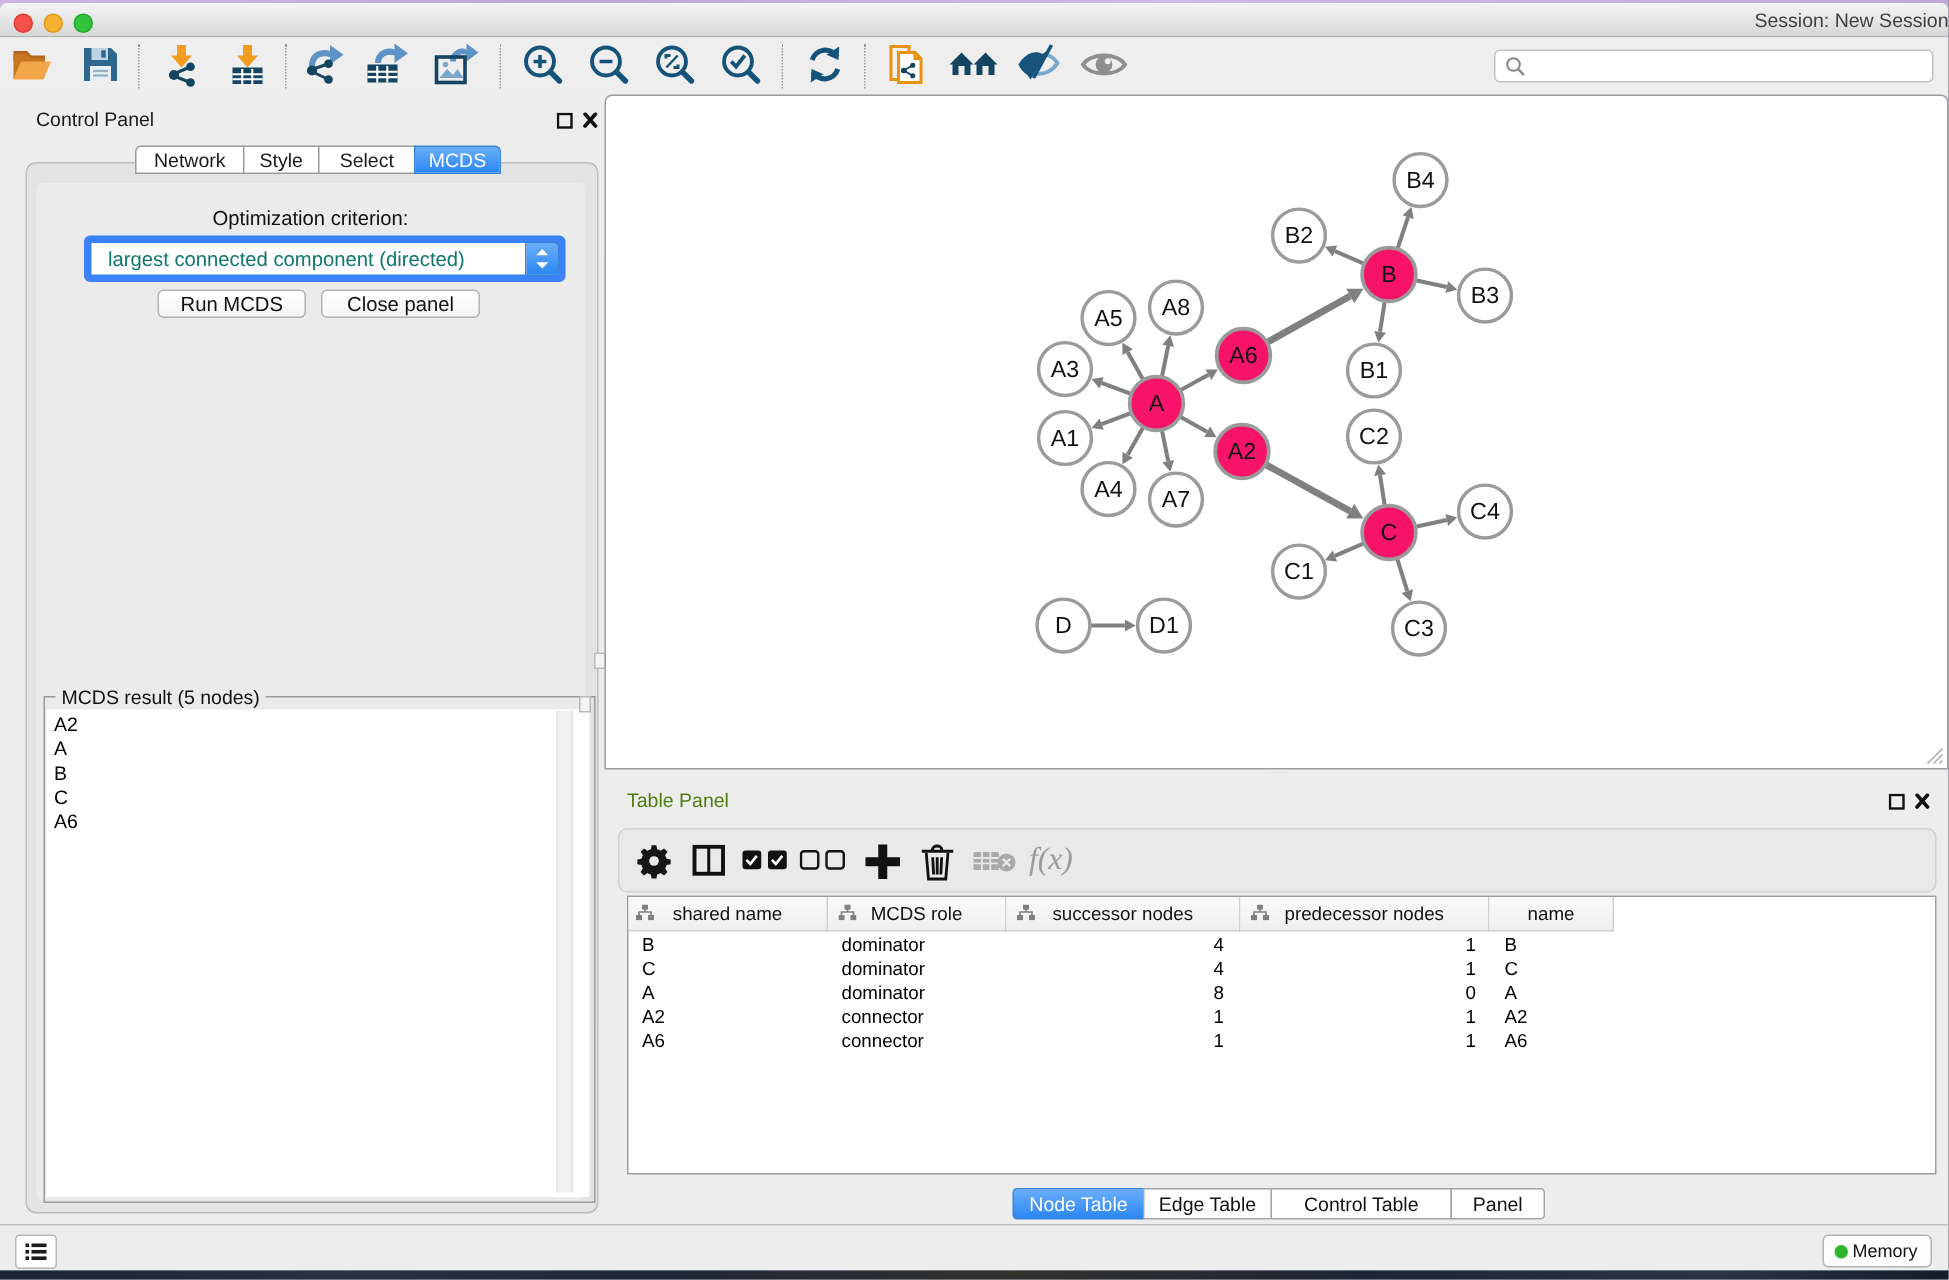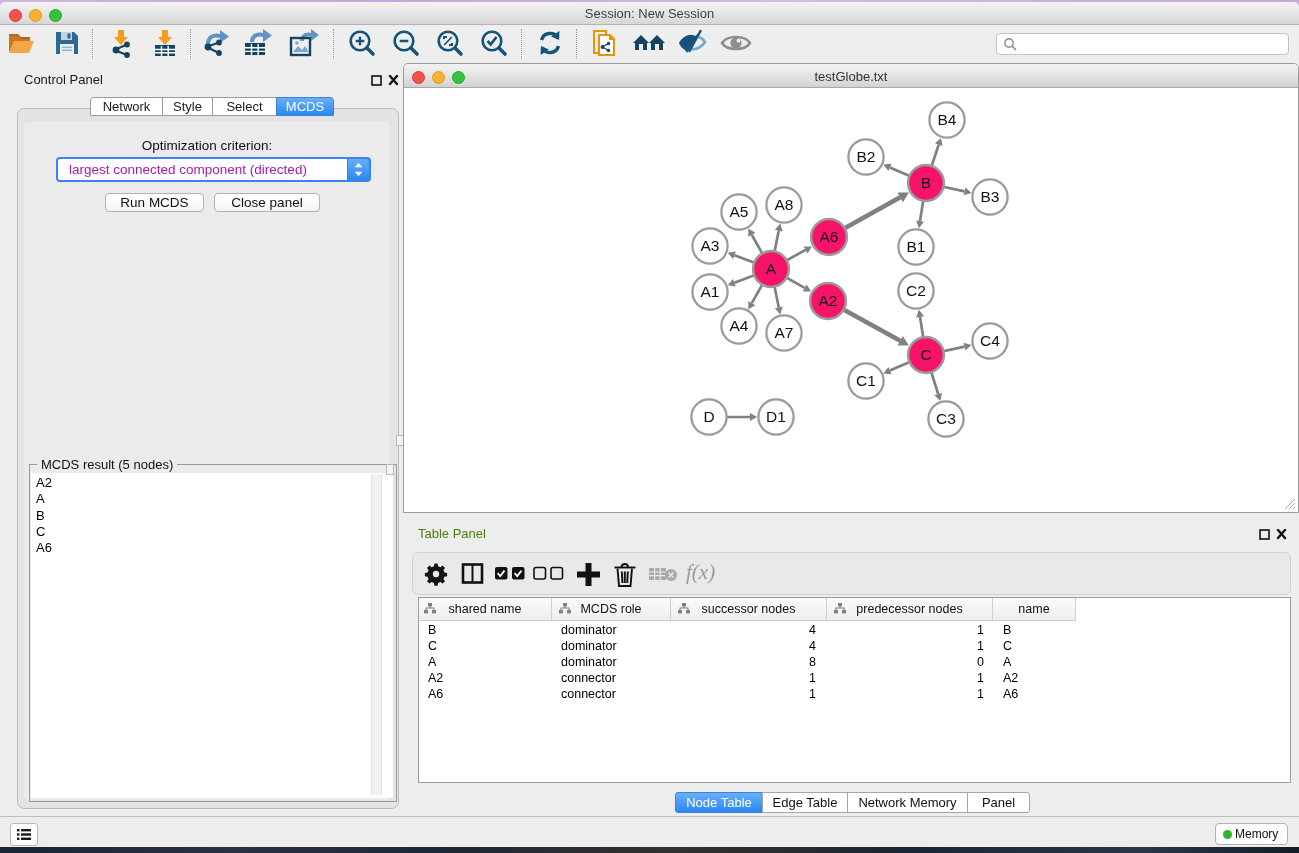--- a/index.html
+++ b/index.html
@@ -13,22 +13,22 @@
 .ticon{position:absolute;top:3px}
 #search{position:absolute;left:996px;top:8px;width:291px;height:20px;background:#fff;border:1px solid #c3c3c3;border-radius:4px}
 #cp{position:absolute;left:12px;top:60px;width:391px;height:756px;background:#ededed}
 .tab{position:absolute;z-index:5;top:35px;height:17px;background:#fff;border:1px solid #9b9b9b;
  font-size:13px;color:#1a1a1a;text-align:center;line-height:17px}
 .tabsel{background:linear-gradient(#6aaef9,#2b87f4);color:#fff;border-color:#3a84d6}
 #panelouter{position:absolute;left:5px;top:46px;width:380px;height:699px;background:#e3e3e3;border:1px solid #bcbcbc;border-radius:7px}
 #panelinner{position:absolute;left:6px;top:13px;width:366px;height:678px;background:#ebebeb;border-radius:4px}
 .btn{position:absolute;background:linear-gradient(#ffffff,#f4f4f4);border:1px solid #b3b3b3;border-radius:4px;
  font-size:13.5px;color:#111;text-align:center}
-#combo{position:absolute;left:32px;top:35px;width:311px;height:21px;background:#fff;border:2px solid #3b82f6;border-radius:4px;
- font-size:13.5px;color:#a21caf;line-height:21px}
+#combo{position:absolute;left:32px;top:35px;width:311px;height:21px;background:#fff;border:5px solid #3b82f6;border-radius:4px;
+ font-size:13.5px;color:#0f766e;line-height:21px}
 #combocap{position:absolute;right:-1px;top:-1px;width:21px;height:21px;border-radius:0 4px 4px 0;
  background:linear-gradient(#6aaef9,#2b87f4);border:1px solid #3a84d6}
 #groupbox{position:absolute;left:5px;top:342px;width:366px;height:336px;border:1px solid #9a9a9a}
 #grouplab{position:absolute;left:7px;top:-8px;background:#ebebeb;padding:0 4px;font-size:13px;color:#111}
 #listbox{position:absolute;left:1px;top:8px;width:362px;height:325px;background:#fff;font-size:13px;color:#000;line-height:16.3px;padding:2px 0 0 5px;box-sizing:border-box}
 #netwin{position:absolute;left:403px;top:61px;width:894px;height:448px;border:1px solid #9c9c9c;border-radius:5px 5px 0 0;background:#fff}
 #nettitle{position:absolute;left:0;top:0;width:100%;height:23px;background:linear-gradient(#f2f2f2,#e8e8e8 40%,#d2d2d2);
  border-bottom:1px solid #a8a8a8;border-radius:5px 5px 0 0}
 #tablepanel{position:absolute;left:403px;top:513px;width:896px;height:303px;background:#ededed}
 #ttool{position:absolute;left:9px;top:37px;width:877px;height:41px;background:#e9e9e9;border:1px solid #d2d2d2;border-radius:6px}
@@ -46,21 +46,21 @@
 #desktop-topstrip{position:absolute;left:0;top:0;width:100%;height:8px;background:linear-gradient(90deg,#cdb6e2,#c2a7da 30%,#d0bbe4 60%,#c3a9da)}
 </style></head>
 <body>
 <div id="desktop-topstrip"></div>
 <div id="win">
 
 <div id="titlebar">
 <div class="tl" style="left:9px;top:7px;width:11px;height:11px;background:#f2524b;border:0.5px solid #dd3b34"></div>
 <div class="tl" style="left:29px;top:7px;width:11px;height:11px;background:#f5b233;border:0.5px solid #e09b12"></div>
 <div class="tl" style="left:49px;top:7px;width:11px;height:11px;background:#35c23c;border:0.5px solid #24a82b"></div>
-<div style="position:absolute;width:100%;top:4px;text-align:center;font-size:13px;color:#404040">Session: New Session</div>
+<div style="position:absolute;width:100%;top:4px;text-align:right;font-size:13px;color:#404040">Session: New Session</div>
 </div>
 
 <div id="toolbar">
 <svg class="ticon" style="left:6px" width="30" height="30" viewBox="0 0 30 30">
         <path d="M3 6 h9 l3 3 h9 v4 H3 z" fill="#b5651d"></path>
         <path d="M3 25 V8 h9 l3 3 h9 v3 h-16 l-5 11" fill="#c8761f"></path>
         <path d="M8 13 h20 l-5 12 H3 z" fill="#f2a649"></path>
       </svg>
 <svg class="ticon" style="left:52px" width="30" height="30" viewBox="0 0 30 30">
         <path d="M4 4 h18 l4 4 v18 H4 z" fill="#2e688e"></path>
@@ -206,26 +206,20 @@
 </div>
 </div>
 </div>
 </div>
 </div>
 
 <div class="abs" style="left:396px;top:433px;width:6px;height:9px;background:#f4f4f4;border:1px solid #b9b9b9"></div>
 <div class="abs" style="left:847px;top:513px;width:9px;height:6px;background:#f4f4f4;border:1px solid #b9b9b9"></div>
 <div class="abs" style="left:386px;top:462px;width:6px;height:9px;background:#f4f4f4;border:1px solid #b9b9b9"></div>
 <div id="netwin">
-<div id="nettitle">
-<div class="tl" style="left:8px;top:7px;width:11px;height:11px;background:#f2524b;border:0.5px solid #dd3b34"></div>
-<div class="tl" style="left:28px;top:7px;width:11px;height:11px;background:#f5b233;border:0.5px solid #e09b12"></div>
-<div class="tl" style="left:48px;top:7px;width:11px;height:11px;background:#35c23c;border:0.5px solid #24a82b"></div>
-<div style="position:absolute;width:100%;top:5px;text-align:center;font-size:13px;color:#333">testGlobe.txt</div>
-</div>
 <svg style="position:absolute;left:0;top:24px" width="893" height="424" viewBox="0 0 893 424">
 <line x1="367" y1="181" x2="347.8" y2="146.8" stroke="#808080" stroke-width="2.7"></line>
 <polygon points="344.3,140.5 351.3,144.8 344.3,148.7" fill="#808080"></polygon>
 <line x1="367" y1="181" x2="374.8" y2="142.6" stroke="#808080" stroke-width="2.7"></line>
 <polygon points="376.2,135.5 378.7,143.4 370.9,141.8" fill="#808080"></polygon>
 <line x1="367" y1="181" x2="330.4" y2="167.2" stroke="#808080" stroke-width="2.7"></line>
 <polygon points="323.7,164.7 331.8,163.5 329.0,171.0" fill="#808080"></polygon>
 <line x1="367" y1="181" x2="330.4" y2="194.8" stroke="#808080" stroke-width="2.7"></line>
 <polygon points="323.7,197.3 329.0,191.0 331.8,198.5" fill="#808080"></polygon>
 <line x1="367" y1="181" x2="347.8" y2="215.2" stroke="#808080" stroke-width="2.7"></line>
@@ -413,21 +407,21 @@
         <div class="td" style="left:500px;top:72px;width:65px;text-align:right">1</div>
         <div class="td" style="left:584px;top:72px">A2</div>
 <div class="td" style="left:9px;top:88px">A6</div>
         <div class="td" style="left:142px;top:88px">connector</div>
         <div class="td" style="left:330px;top:88px;width:67px;text-align:right">1</div>
         <div class="td" style="left:500px;top:88px;width:65px;text-align:right">1</div>
         <div class="td" style="left:584px;top:88px">A6</div>
 </div>
 <div class="btab" style="left:272px;width:86px;background:linear-gradient(#6aaef9,#2b87f4);color:#fff;border-color:#3a84d6;border-radius:3px 0 0 3px">Node Table</div>
 <div class="btab" style="left:359px;width:84px">Edge Table</div>
-<div class="btab" style="left:444px;width:119px">Network Memory</div>
+<div class="btab" style="left:444px;width:119px">Control Table</div>
 <div class="btab" style="left:564px;width:61px;border-radius:0 3px 3px 0">Panel</div>
 </div>
 
 <div id="statusbar">
 <div id="listbtn"><svg width="26" height="21" viewBox="0 0 26 21">
           <g fill="#1a1a1a">
             <rect x="6" y="5" width="2.4" height="2.4"></rect>
             <rect x="10" y="5" width="10" height="2.4"></rect>
             <rect x="6" y="9.3" width="2.4" height="2.4"></rect>
             <rect x="10" y="9.3" width="10" height="2.4"></rect>

